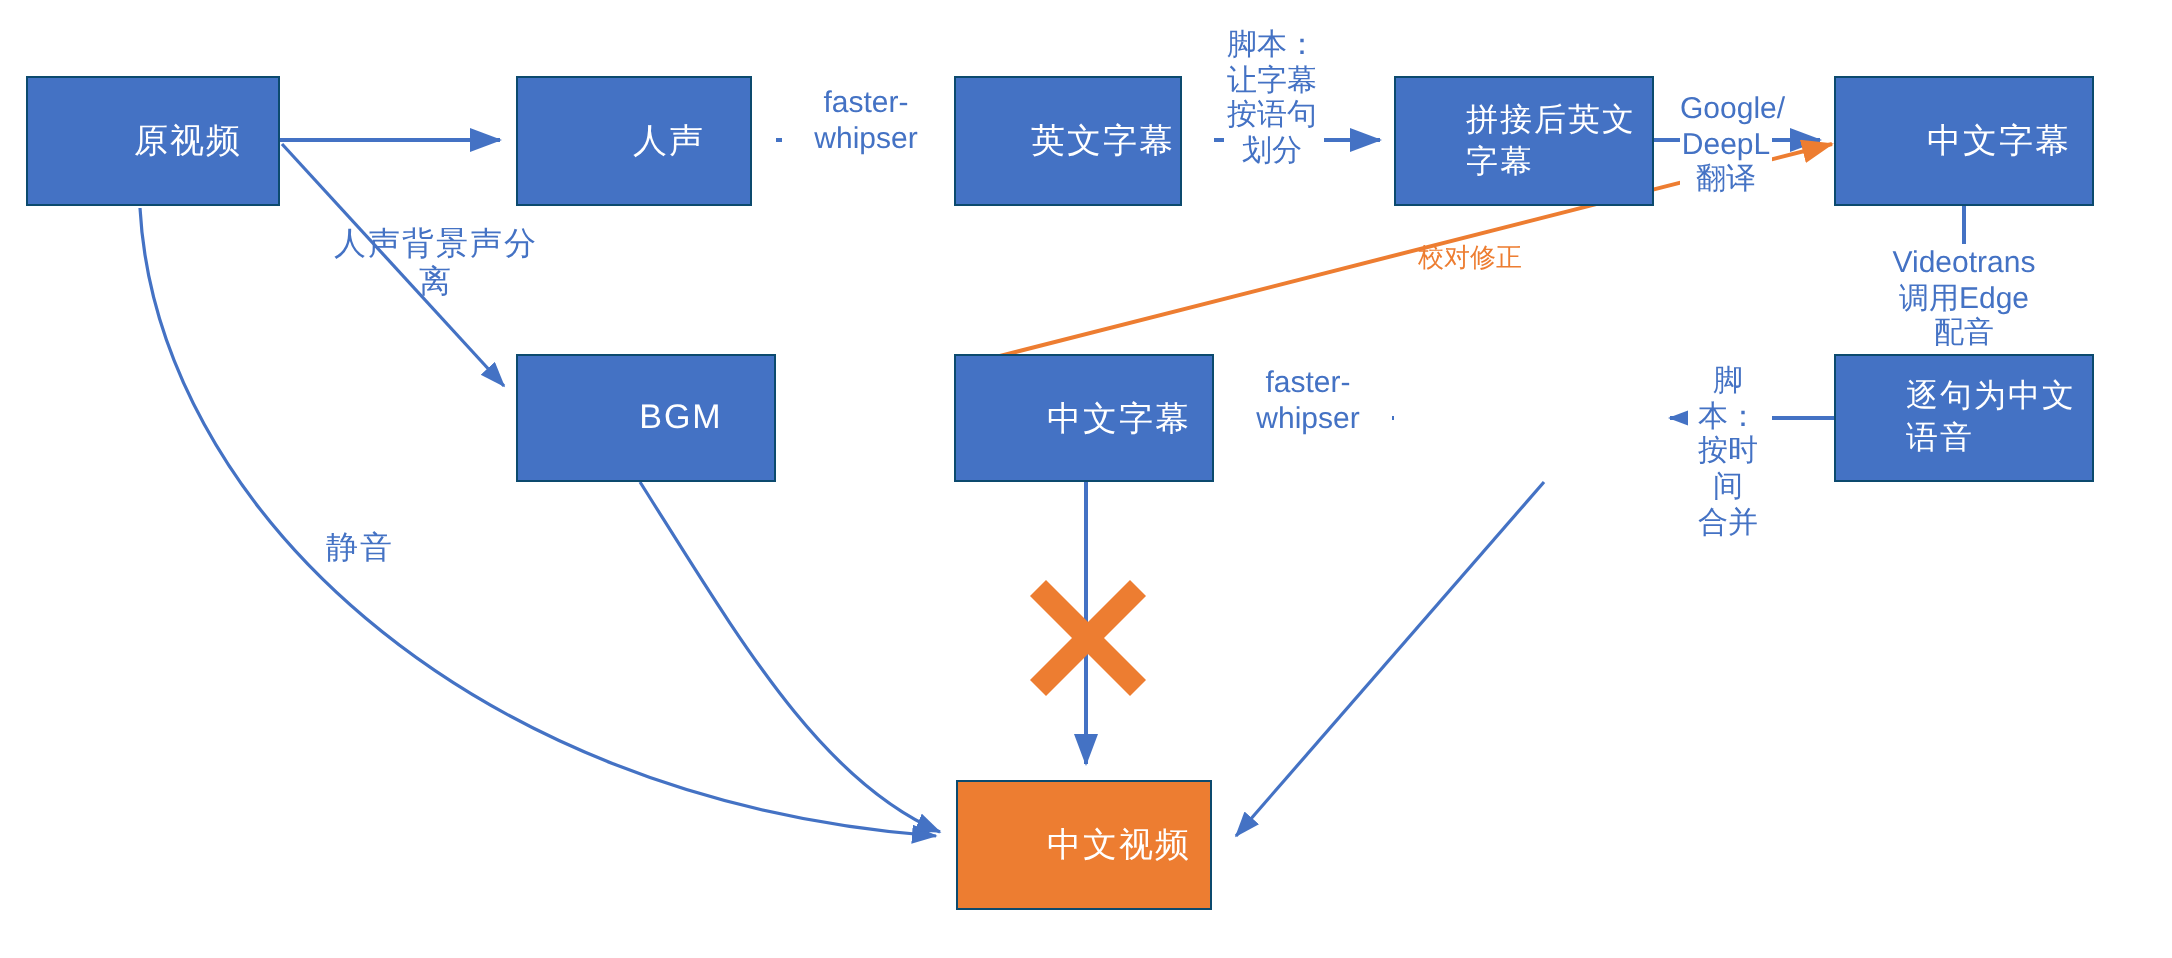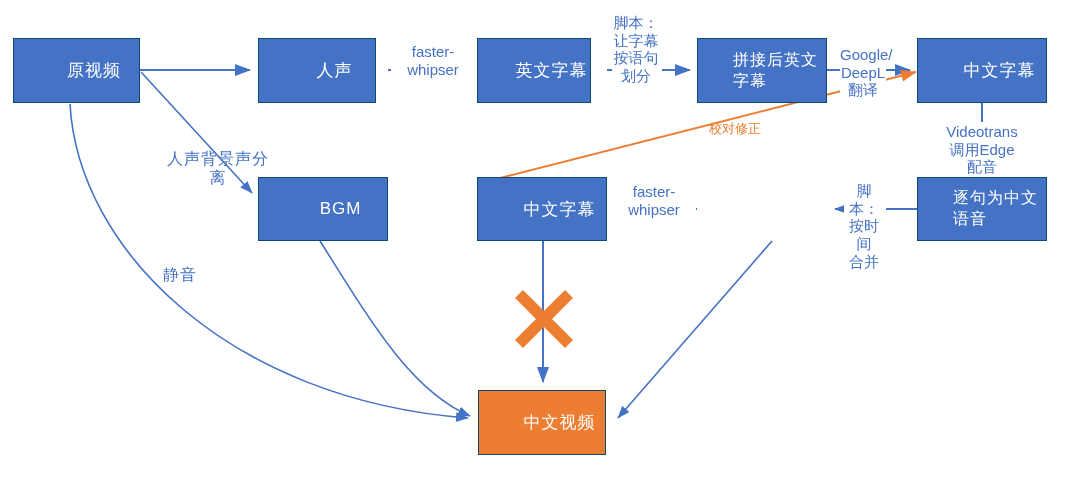--- a/index.html
+++ b/index.html
@@ -143,21 +143,21 @@
 
 
   <div class="node blue" style="left:917px; top:177px; width:130px; height:64px; font-size:16px;">
     <span>逐句为中文语音</span>
   </div>
 
   <div class="node orange" style="left:478px; top:390px; width:128px; height:65px;text-align:right;">
     <span>中文视频</span>
   </div>
 
-  <div class="edge-label lbl-big" style="left:160px; top:114px; width:116px;margin-top:36px;">人声背景声分离</div>
+  <div class="edge-label lbl-big" style="left:160px; top:114px; width:116px;">人声背景声分离</div>
 
   <div class="edge-label lbl-big" style="left:156px; top:266px; width:48px;">静音</div>
 
   <div class="edge-label lbl-small" style="left:391px; top:43px; width:84px;">faster-whipser</div>
 
   <div class="edge-label lbl-small" style="left:612px; top:14px; width:48px;">脚本：
 让字幕
 按语句
 划分</div>
 

